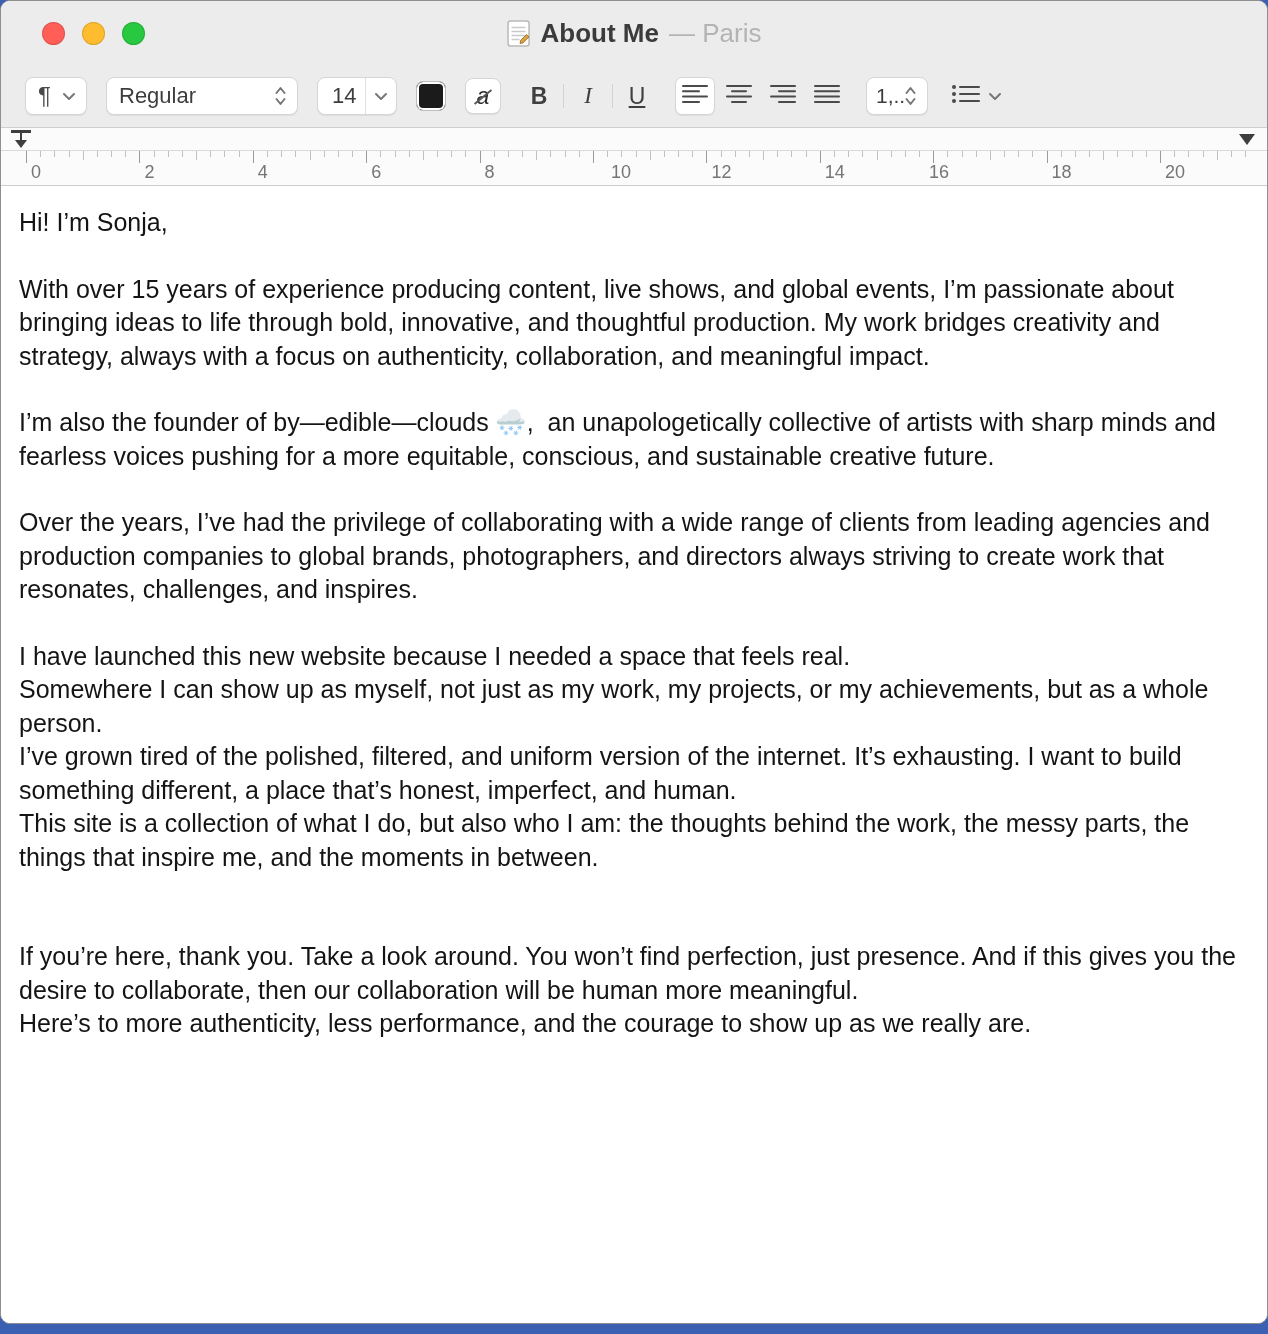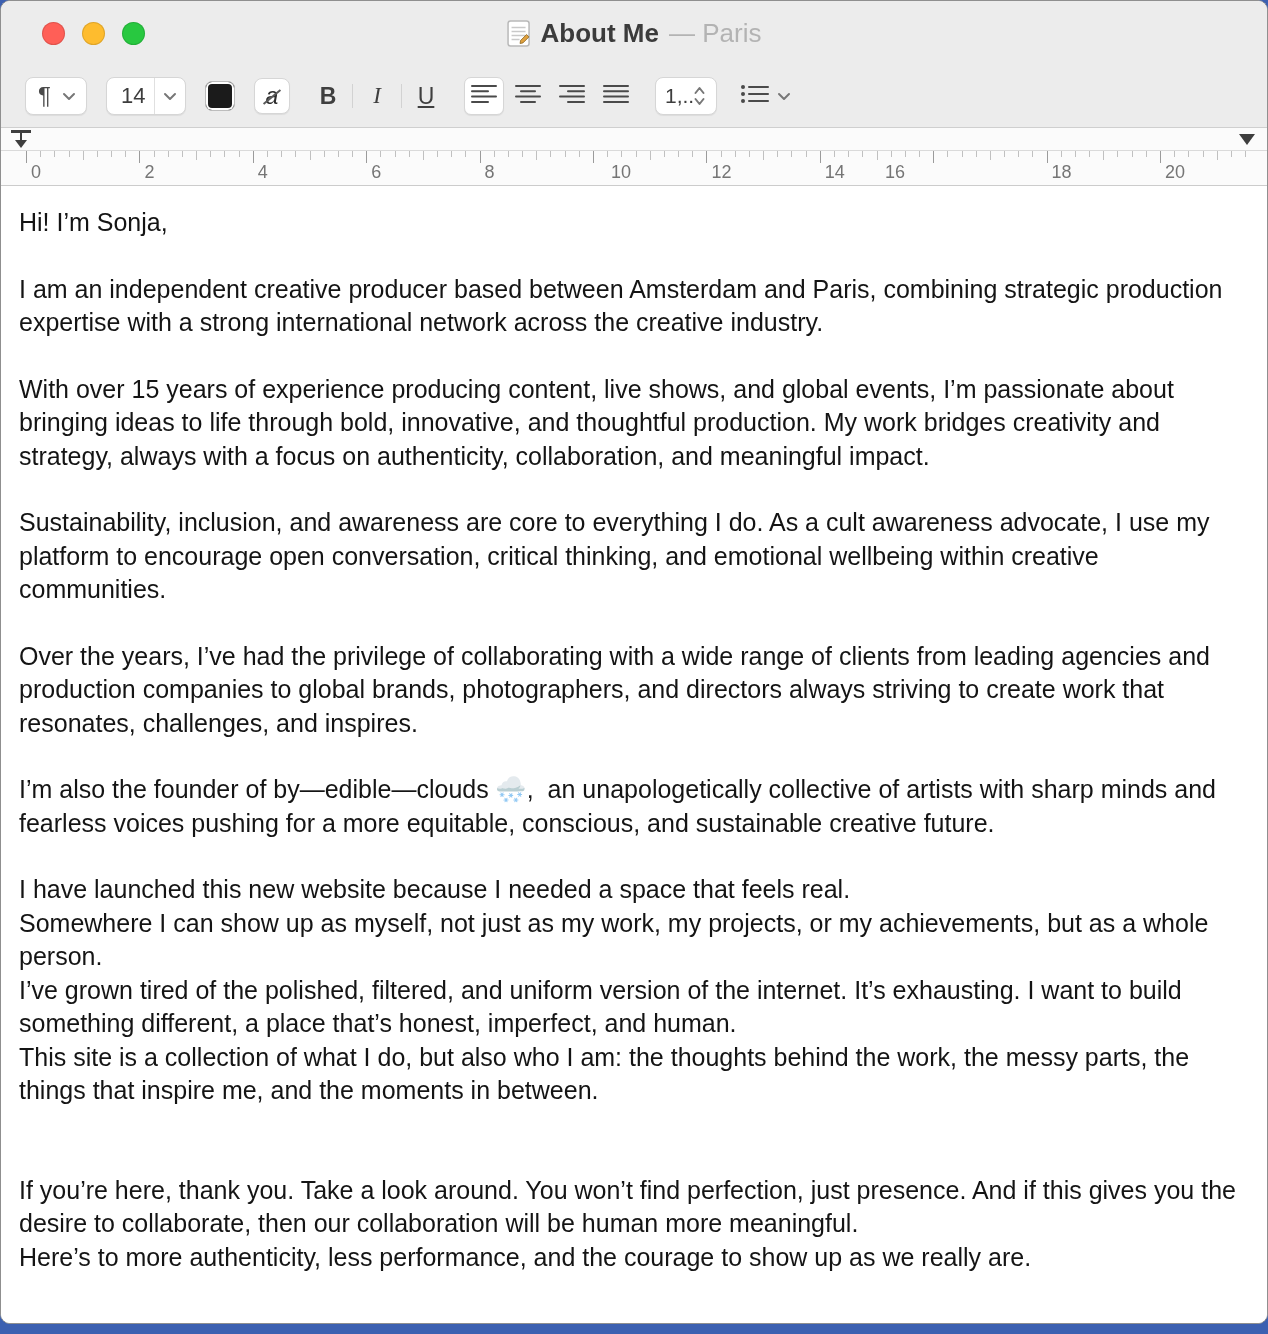--- a/index.html
+++ b/index.html
@@ -145,20 +145,29 @@
     <div class="ctl para-style">
       <span class="lbl">¶</span>
       <span class="chev">
         <svg width="14" height="9" viewBox="0 0 14 9">
             <path d="M2 2l5 5 5-5" fill="none" stroke="#777" stroke-width="2" stroke-linecap="round" stroke-linejoin="round"></path>
           </svg>
       </span>
     </div>
 
 
+    <div class="ctl font-style">
+      <span class="lbl">Regular</span>
+      <span class="chev">
+        <svg width="13" height="22" viewBox="0 0 13 22">
+            <path d="M2.5 8l4-5 4 5" fill="none" stroke="#777" stroke-width="2" stroke-linecap="round" stroke-linejoin="round"></path>
+            <path d="M2.5 14l4 5 4-5" fill="none" stroke="#777" stroke-width="2" stroke-linecap="round" stroke-linejoin="round"></path>
+          </svg>
+      </span>
+    </div>
 
     <div class="ctl font-size">
       <span class="num">14</span>
       <span class="chev">
         <svg width="14" height="9" viewBox="0 0 14 9">
             <path d="M2 2l5 5 5-5" fill="none" stroke="#777" stroke-width="2" stroke-linecap="round" stroke-linejoin="round"></path>
           </svg>
       </span>
     </div>
 
@@ -359,33 +368,31 @@
         <span class="tick" style="left: 1229.88px;"></span>
         <span class="tick" style="left: 1244.05px;"></span>
         <span class="rnum" style="left: 30px;">0</span>
         <span class="rnum" style="left: 143.4px;">2</span>
         <span class="rnum" style="left: 256.8px;">4</span>
         <span class="rnum" style="left: 370.2px;">6</span>
         <span class="rnum" style="left: 483.6px;">8</span>
         <span class="rnum" style="left: 610px;">10</span>
         <span class="rnum" style="left: 710.4px;">12</span>
         <span class="rnum" style="left: 823.8px;">14</span>
-        <span class="rnum" style="left: 884px;">16</span>
+        <span class="rnum" style="left: 928px;">16</span>
         <span class="rnum" style="left: 1050.6px;">18</span>
         <span class="rnum" style="left: 1164px;">20</span>
       </div>
   </div>
 
   <div class="doc">
       <div class="para">Hi! I’m Sonja,</div>
-      <div class="para">I am an independent creative producer based between Amsterdam and Paris, combining strategic production expertise with a strong international network across the creative industry.</div>
       <div class="para">With over 15 years of experience producing content, live shows, and global events, I’m passionate about bringing ideas to life through bold, innovative, and thoughtful production. My work bridges creativity and strategy, always with a focus on authenticity, collaboration, and meaningful impact.</div>
-      <div class="para">Sustainability, inclusion, and awareness are core to everything I do. As a cult awareness advocate, I use my platform to encourage open conversation, critical thinking, and emotional wellbeing within creative communities.</div>
+      <div class="para">I’m also the founder of by—edible—clouds 🌨️,  an unapologetically collective of artists with sharp minds and fearless voices pushing for a more equitable, conscious, and sustainable creative future.</div>
       <div class="para">Over the years, I’ve had the privilege of collaborating with a wide range of clients from leading agencies and production companies to global brands, photographers, and directors always striving to create work that resonates, challenges, and inspires.</div>
-      <div class="para">I’m also the founder of by—edible—clouds 🌨️,  an unapologetically collective of artists with sharp minds and fearless voices pushing for a more equitable, conscious, and sustainable creative future.</div>
       <div class="para">I have launched this new website because I needed a space that feels real.
 Somewhere I can show up as myself, not just as my work, my projects, or my achievements, but as a whole person.
 I’ve grown tired of the polished, filtered, and uniform version of the internet. It’s exhausting. I want to build something different, a place that’s honest, imperfect, and human.
 This site is a collection of what I do, but also who I am: the thoughts behind the work, the messy parts, the things that inspire me, and the moments in between.</div>
       <div class="para"></div>
       <div class="para">If you’re here, thank you. Take a look around. You won’t find perfection, just presence. And if this gives you the desire to collaborate, then our collaboration will be human more meaningful.
 Here’s to more authenticity, less performance, and the courage to show up as we really are.</div>
       <div class="para"></div>
     </div>
 

